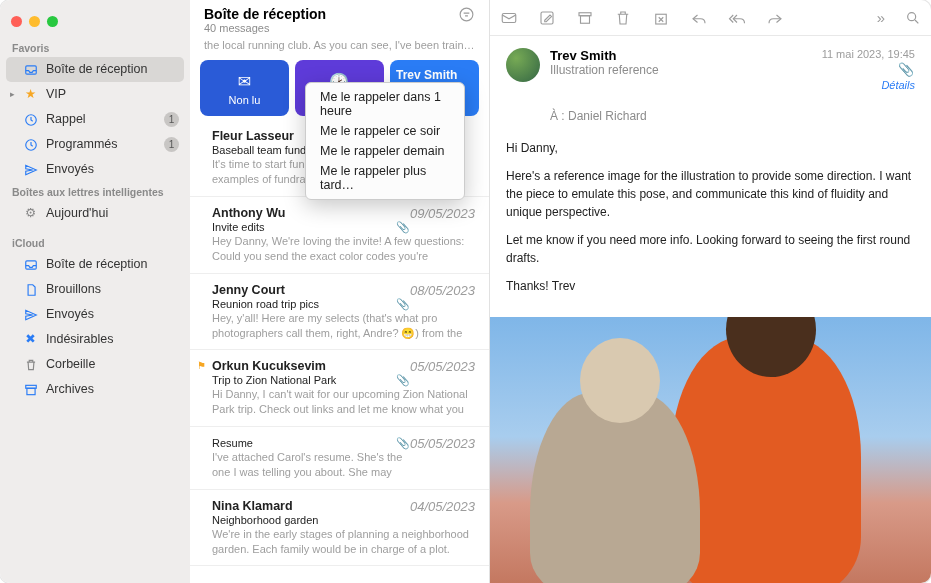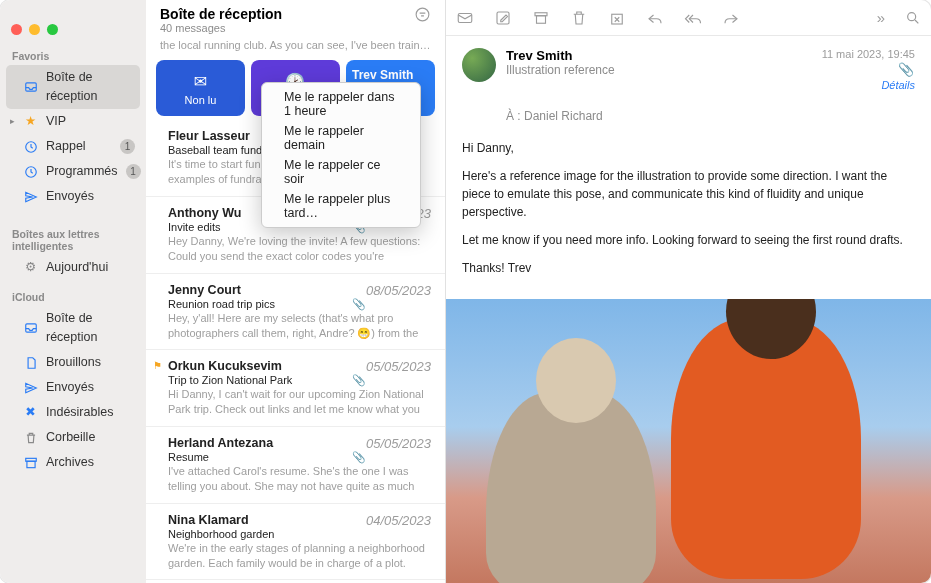--- a/index.html
+++ b/index.html
@@ -1,18 +1,18 @@
 <!DOCTYPE html>
 <html><head>
 <meta charset="utf-8">
 <style>
 * { margin:0; padding:0; box-sizing:border-box; font-family:-apple-system,BlinkMacSystemFont,"Segoe UI",Helvetica,Arial,sans-serif; }
 body { width:931px; height:583px; background:#fff; overflow:hidden; border-radius:10px; box-shadow:0 0 0 1px rgba(0,0,0,.1); }
 .app { display:flex; height:100%; }
-.sidebar { width:146px; background:#efedec; display:flex; flex-direction:column; padding:20px 0; font-size:12.5px; color:#333; }
+.sidebar { width:190px; background:#efedec; display:flex; flex-direction:column; padding:12px 0; font-size:12.5px; color:#333; }
 .traffic { display:flex; gap:7px; padding:4px 11px 12px; }
 .dot { width:11px; height:11px; border-radius:50%; }
 .dot.r{background:#ff5f57}.dot.y{background:#febc2e}.dot.g{background:#28c840}
 .sb-hdr { font-size:10.5px; color:#8a8a8a; padding:3px 12px 3px 12px; font-weight:600;}
 .sb-item { display:flex; align-items:center; gap:8px; padding:3px 11px 3px 23px; cursor:default; position:relative; line-height:19px; }
 .sb-item.sel { background:#d9d7d5; border-radius:5px; margin:0 6px; padding-left:17px; }
 .sb-ico { width:15px; height:15px; display:flex; align-items:center; justify-content:center; color:#2a7cf5; flex-shrink:0; }
 .sb-ico.gray { color:#8a8a8a; }
 .sb-badge { margin-left:auto; background:#c8c6c4; color:#555; font-size:10px; min-width:15px; height:15px; border-radius:8px; display:flex; align-items:center; justify-content:center; padding:0 4px; }
 .sb-chevron { position:absolute; left:10px; font-size:9px; color:#888; }
@@ -24,21 +24,21 @@
 .filter-btn { margin-left:auto; color:#9c9c9c; }
 .fragment { font-size:11px; color:#9e9e9e; padding:0 14px 4px; line-height:1.3; white-space:nowrap; overflow:hidden; text-overflow:ellipsis;}
 
 .pill-row { display:flex; gap:6px; padding:4px 10px 4px; position:relative; }
 .pill { flex:1; border-radius:8px; color:#fff; padding:8px 6px 7px; font-size:11px; display:flex; flex-direction:column; align-items:center; justify-content:center; gap:3px; }
 .pill .picon { font-size:16px; }
 .pill.unread{background:#2a5bd7}.pill.remind{background:#5e3bd9}.pill.sel{background:#2a7cf5;align-items:flex-start;}
 .pill.sel .pname{font-weight:600; font-size:12px;}
 .pill.sel .psub{font-size:10.5px; opacity:.9;}
 
-.ctx-menu { position:absolute; top:26px; left:115px; background:#fcfcfc; border:1px solid #ccc; border-radius:6px; box-shadow:0 6px 22px rgba(0,0,0,.22); padding:4px 8px; z-index:50; width:160px; }
+.ctx-menu { position:absolute; top:26px; left:115px; background:#fcfcfc; border:1px solid #ccc; border-radius:6px; box-shadow:0 6px 22px rgba(0,0,0,.22); padding:4px 0; z-index:50; width:160px; }
 .ctx-item { padding:3px 14px; font-size:12.5px; color:#222; cursor:default; }
 
 .msgs { overflow-y:auto; flex:1; }
 .msg { padding:9px 14px 9px 22px; border-bottom:1px solid #eee; position:relative; font-size:11px; }
 .msg .from { font-weight:700; font-size:12.5px; color:#222;}
 .msg .date { float:right; font-size:13px; color:#9c9c9c;font-style:italic;}
 .msg .subject{ color:#222; margin:1px 0;}
 .msg .preview{color:#9e9e9e; line-height:1.35; max-height:2.7em; overflow:hidden;}
 .msg .att { float:right; color:#b5b5b5; font-size:11px; margin-top:1px;}
 .msg .flag { position:absolute; left:7px; top:10px; color:#f6a623; font-size:10px; }
@@ -116,21 +116,21 @@
     </div>
     <div class="sb-item">
       <span class="sb-ico">
           <svg width="14" height="14" viewBox="0 0 24 24" fill="none" stroke="currentColor" stroke-width="2">
             <path d="M3 20l18-8L3 4v6l12 2-12 2z"></path>
           </svg>
         </span>
       <span>Envoyés</span>
     </div>
 
-    <div class="sb-hdr" style="margin-top:16px">Boîtes aux lettres intelligentes</div>
+    <div class="sb-hdr" style="margin-top:1px">Boîtes aux lettres intelligentes</div>
     <div class="sb-item">
       <span class="sb-ico gray">⚙</span>
       <span>Aujourd'hui</span>
     </div>
 
     <div class="sb-hdr" style="margin-top:8px">iCloud</div>
     <div class="sb-item">
       <span class="sb-ico">
           <svg width="14" height="14" viewBox="0 0 24 24" fill="none" stroke="currentColor" stroke-width="2">
             <path d="M3 13h5l2 3h4l2-3h5"></path>
@@ -202,22 +202,22 @@
         <span class="picon">🕑</span>
         <span>Rappel</span>
       </div>
       <div class="pill sel">
         <span class="pname">Trev Smith</span>
         <span class="psub">Illustration reference</span>
       </div>
 
       <div class="ctx-menu">
         <div class="ctx-item">Me le rappeler dans 1 heure</div>
+        <div class="ctx-item">Me le rappeler ce soir</div>
         <div class="ctx-item">Me le rappeler demain</div>
-        <div class="ctx-item">Me le rappeler ce soir</div>
         <div class="ctx-item">Me le rappeler plus tard…</div>
       </div>
     </div>
 
     <div class="msgs" id="msgs">
         <div class="msg">
           <span class="date"></span>
           <div class="from">Fleur Lasseur</div>
           <div class="subject">Baseball team fundraise</div>
           <div class="preview">It's time to start fundraising. I'm including some examples of fundraising ideas for this year. Let's get together on Friday to c…</div>
@@ -239,21 +239,20 @@
         <div class="msg">
           <span class="flag">⚑</span>
           <span class="date">05/05/2023</span>
           <div class="from">Orkun Kucuksevim</div>
           <span class="att">📎</span>
           <div class="subject">Trip to Zion National Park</div>
           <div class="preview">Hi Danny, I can't wait for our upcoming Zion National Park trip. Check out links and let me know what you and the kids might…</div>
         </div>
         <div class="msg">
           <span class="date">05/05/2023</span>
-          <div class="from">Herland Antezana</div>
           <span class="att">📎</span>
           <div class="subject">Resume</div>
           <div class="preview">I've attached Carol's resume. She's the one I was telling you about. She may not have quite as much experience as you're lo…</div>
         </div>
         <div class="msg">
           <span class="date">04/05/2023</span>
           <div class="from">Nina Klamard</div>
           <div class="subject">Neighborhood garden</div>
           <div class="preview">We're in the early stages of planning a neighborhood garden. Each family would be in charge of a plot. Bring your own wateri…</div>
         </div>

